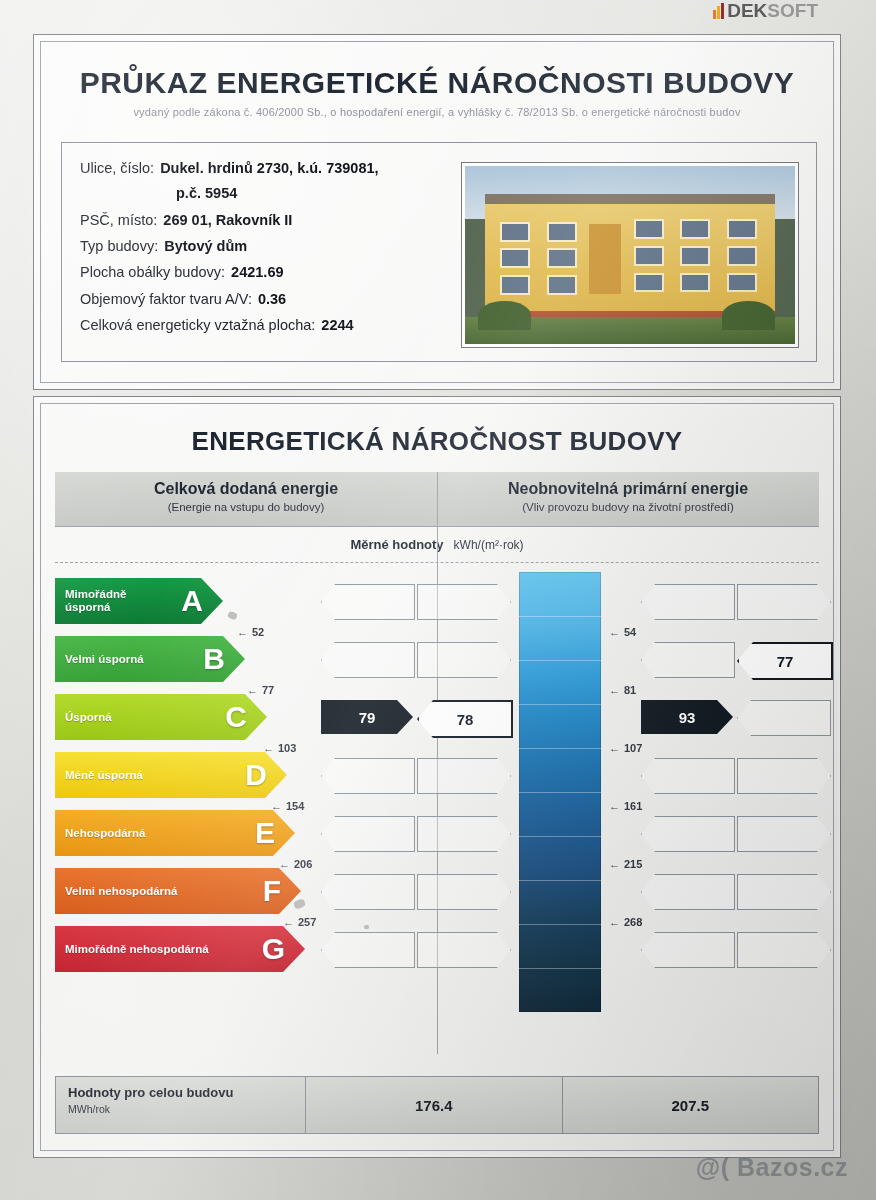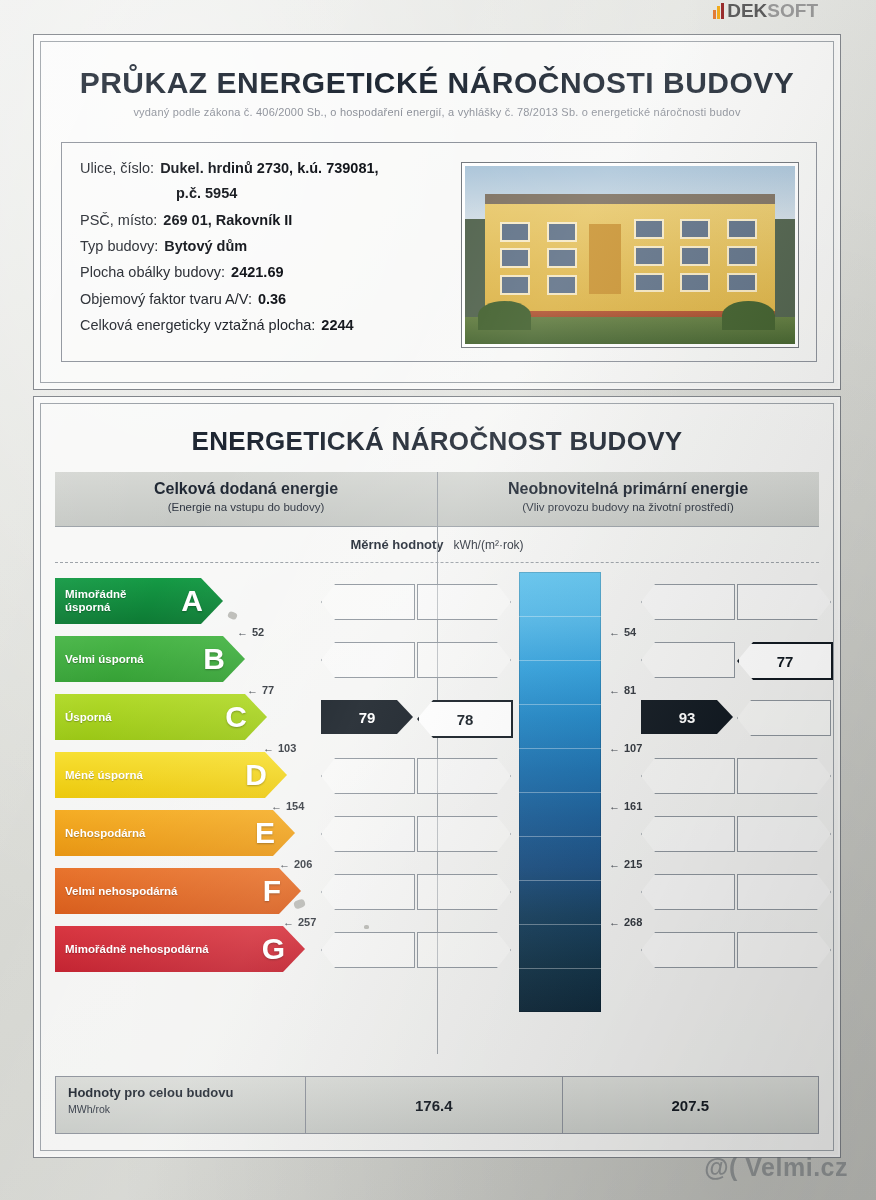--- a/index.html
+++ b/index.html
@@ -440,13 +440,13 @@
 
   </div>
 </div>
 
 <div class="smudge" style="left:228px;top:612px;width:9px;height:7px;transform:rotate(25deg)"></div>
 <div class="smudge" style="left:294px;top:900px;width:11px;height:8px;transform:rotate(-20deg)"></div>
 <div class="smudge" style="left:364px;top:925px;width:5px;height:4px"></div>
 
 <div class="sheen"></div>
 
-<div class="wm">@( Velmi.cz</div>
+<div class="wm">@( Bazos.cz</div>
 
 </body></html>

